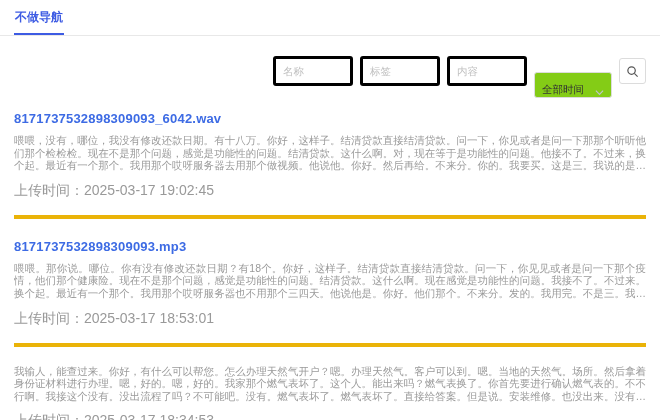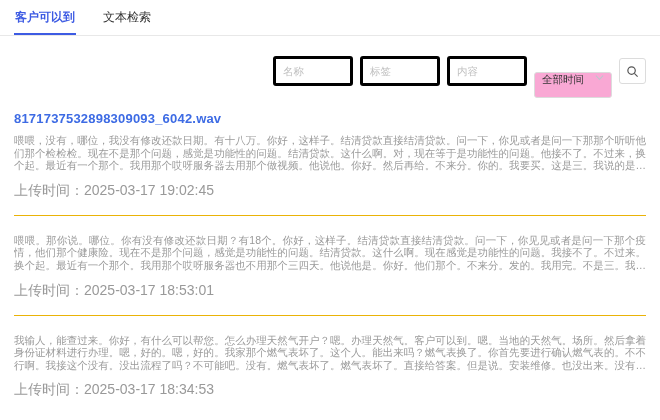--- a/index.html
+++ b/index.html
@@ -23,51 +23,50 @@
     padding:8px 14px 0;
   }
   .s-input{
     width:60px;height:24px;border:3px solid #000000;border-radius:3px;
     padding:0 7px;font-size:10.5px;color:#333;outline:none;
     font-family:"Liberation Sans",sans-serif;
   }
   .s-input::placeholder{color:#bfbfbf;}
   .select{
     width:62px;height:24px;border:1px solid #dcdcdc;border-radius:3px;
-    display:flex;align-items:flex-start;justify-content:space-between;
-    padding:0 7px;cursor:pointer;background:#f9a8d4;margin-top:28px;
+    display:flex;align-items:flex-end;justify-content:space-between;
+    padding:0 7px;cursor:pointer;background:#84cc16;margin-top:28px;
   }
   .select .val{font-size:10.5px;color:#333;}
   .select .chev{display:flex;align-items:center;color:#c0c4cc;}
   .search-btn{
     width:27px;height:26px;border:1px solid #dcdcdc;border-radius:3px;background:#fff;
     display:flex;align-items:center;justify-content:center;cursor:pointer;padding:0;
   }
   
   .results{padding:0 14px;}
-  .result-item{padding:18px 0 15px;border-bottom:1px solid #eab308;}
+  .result-item{padding:18px 0 15px;border-bottom:4px solid #eab308;}
   .result-item:first-child{padding-top:11px;}
   .result-item:last-child{border-bottom:none;}
   .result-title{
     display:inline-block;font-size:13px;font-weight:700;color:#3d6be4;
     text-decoration:none;margin-bottom:8px;cursor:pointer;letter-spacing:.2px;
   }
   .transcript{
     margin:0;font-size:10.5px;color:#9a9a9a;line-height:12.6px;
     display:-webkit-box;-webkit-line-clamp:3;-webkit-box-orient:vertical;overflow:hidden;
     text-align:justify;
   }
   .upload{margin-top:10px;font-size:14px;color:#999;}
 </style>
 </head>
 <body>
 
 <div class="tabbar">
-  <div class="tab active">客户可以到</div>
-  <div class="tab">文本检索</div>
+  <div class="tab active">不做导航</div>
 </div>
 
 <div class="search-row">
   <input class="s-input" type="text" placeholder="名称" style="">
   <input class="s-input" type="text" placeholder="标签" style="">
   <input class="s-input" type="text" placeholder="内容" style="">
   <div class="select">
     <span class="val">全部时间</span>
     <span class="chev">
       <svg width="9" height="9" viewBox="0 0 10 10">
@@ -87,20 +86,21 @@
 
 <div class="results">
 
   <div class="result-item">
     <a class="result-title">8171737532898309093_6042.wav</a>
     <p class="transcript">喂喂，没有，哪位，我没有修改还款日期。有十八万。你好，这样子。结清贷款直接结清贷款。问一下，你见或者是问一下那那个听听他们那个检检检。现在不是那个问题，感觉是功能性的问题。结清贷款。这什么啊。对，现在等于是功能性的问题。他接不了。不过来，换个起。最近有一个那个。我用那个哎呀服务器去用那个做视频。他说他。你好。然后再给。不来分。你的。我要买。这是三。我说的是。一百个。我是零。</p>
     <div class="upload"><span>上传时间：</span><span>2025-03-17 19:02:45</span></div>
   </div>
 
   <div class="result-item">
+    <a class="result-title">8171737532898309093.mp3</a>
     <p class="transcript">喂喂。那你说。哪位。你有没有修改还款日期？有18个。你好，这样子。结清贷款直接结清贷款。问一下，你见见或者是问一下那个疫情，他们那个健康险。现在不是那个问题，感觉是功能性的问题。结清贷款。这什么啊。现在感觉是功能性的问题。我接不了。不过来。换个起。最近有一个那个。我用那个哎呀服务器也不用那个三四天。他说他是。你好。他们那个。不来分。发的。我用完。不是三。我说的是。你哪个。我证明。</p>
     <div class="upload"><span>上传时间：</span><span>2025-03-17 18:53:01</span></div>
   </div>
 
   <div class="result-item">
     <p class="transcript">我输人，能查过来。你好，有什么可以帮您。怎么办理天然气开户？嗯。办理天然气。客户可以到。嗯。当地的天然气。场所。然后拿着身份证材料进行办理。嗯，好的。嗯，好的。我家那个燃气表坏了。这个人。能出来吗？燃气表换了。你首先要进行确认燃气表的。不不行啊。我接这个没有。没出流程了吗？不可能吧。没有。燃气表坏了。燃气表坏了。直接给答案。但是说。安装维修。也没出来。没有，他直接给答案了。你说维修。维修。报修。不行。不做导航。好。那那好嘛。那换一个场景吧。还能还能有啥呀？退货...</p>
     <div class="upload"><span>上传时间：</span><span>2025-03-17 18:34:53</span></div>
   </div>
 
 </div>

